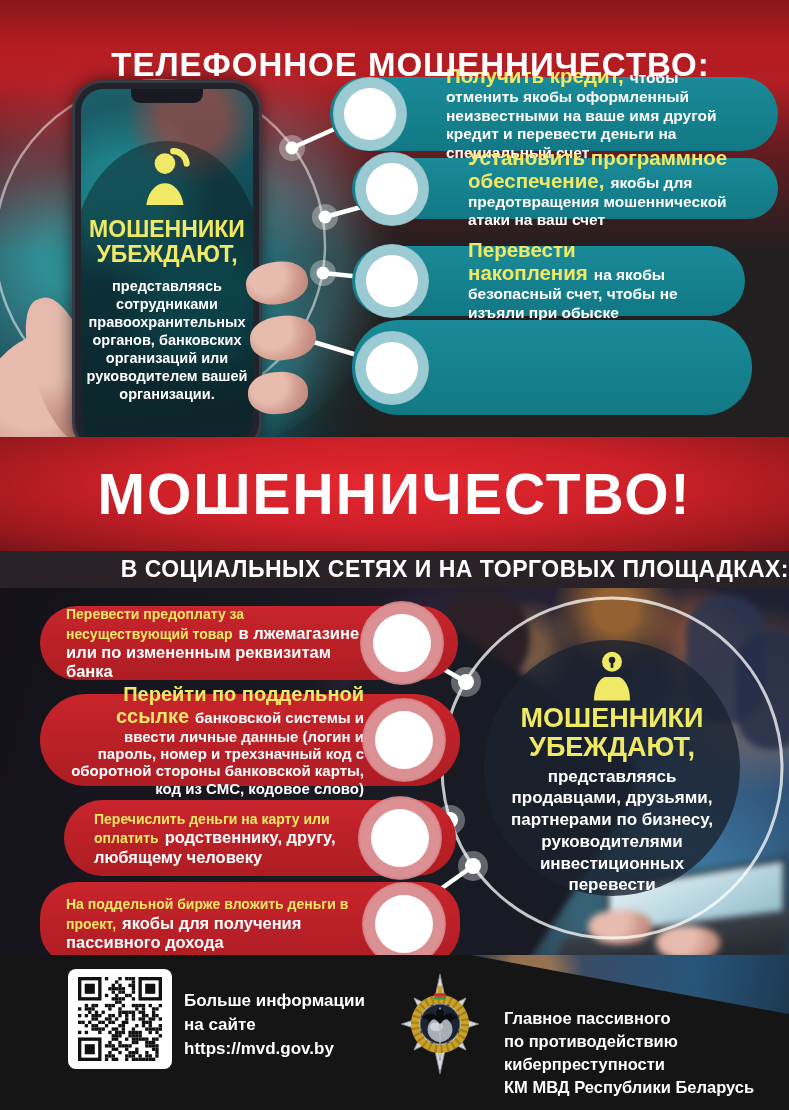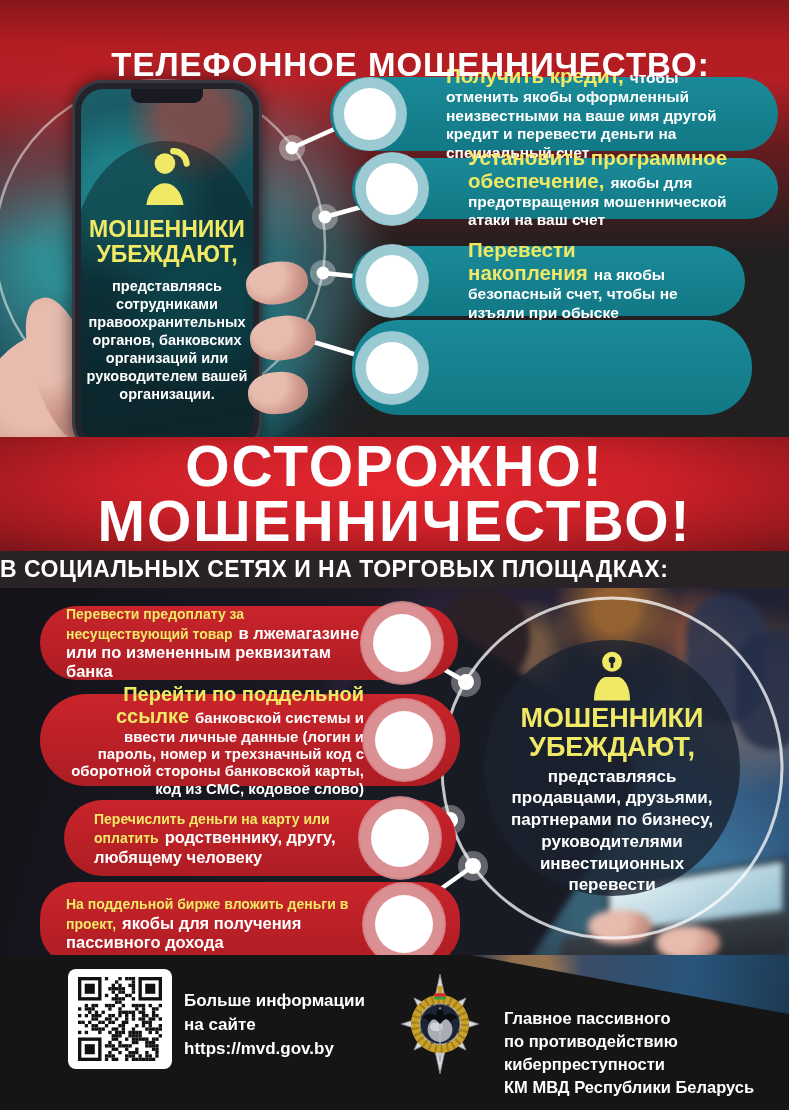--- a/index.html
+++ b/index.html
@@ -73,21 +73,21 @@
 
   .skin{position:absolute;border-radius:46%;
     background:radial-gradient(circle at 35% 30%, #e7bcae 0 35%, #d29d90 60%, #b07a6e 100%);}
 
   
   .warn-band{position:absolute;left:0;top:437px;width:789px;height:114px;
     background:radial-gradient(ellipse at 50% 42%, #e62730 0%, #cc2028 48%, #9b191e 82%, #79141a 100%);
     display:flex;flex-direction:column;justify-content:center;align-items:center;}
   .warn-line{color:#fff;font-weight:bold;font-size:57px;line-height:.96;letter-spacing:2px;}
   .sub-band{position:absolute;left:0;top:551px;width:789px;height:37px;background:#292226;
-    display:flex;align-items:center;justify-content:flex-start;}
+    display:flex;align-items:center;justify-content:flex-end;}
   .sub-band div{color:#fff;font-weight:bold;font-size:23px;letter-spacing:.5px;}
 
   
   .sec-bottom{position:absolute;left:0;top:588px;width:789px;height:367px;overflow:hidden;
     background:linear-gradient(105deg,#141218 0%,#1a1822 38%,#262134 58%,#1d2132 100%);}
   .bottom-photo{position:absolute;inset:0;
     background:
       radial-gradient(circle at 78% 6%, rgba(240,150,50,.55) 0 3%, transparent 9%),
       radial-gradient(circle at 88% 13%, rgba(232,122,62,.45) 0 2%, transparent 7%),
       radial-gradient(circle at 67% 16%, rgba(250,182,82,.35) 0 2.5%, transparent 8%),
@@ -213,21 +213,20 @@
     </div>
 
     <div class="skin" style="left:246px;top:262px;width:62px;height:42px;transform:rotate(-8deg);"></div>
     <div class="skin" style="left:250px;top:316px;width:66px;height:44px;transform:rotate(-6deg);"></div>
     <div class="skin" style="left:248px;top:372px;width:60px;height:42px;transform:rotate(-4deg);"></div>
 
     <h1 class="top-title" style="margin:16px;">ТЕЛЕФОННОЕ МОШЕННИЧЕСТВО:</h1>
   </div>
 
   <div class="warn-band">
-    <div class="warn-line">ОСТОРОЖНО!</div>
     <div class="warn-line">МОШЕННИЧЕСТВО!</div>
   </div>
   <div class="sub-band">
     <div>В СОЦИАЛЬНЫХ СЕТЯХ И НА ТОРГОВЫХ ПЛОЩАДКАХ:</div>
   </div>
 
   <div class="sec-bottom">
     <div class="bottom-photo"></div>
     <div class="blur-wrap">
       <div class="head-sil"></div>

